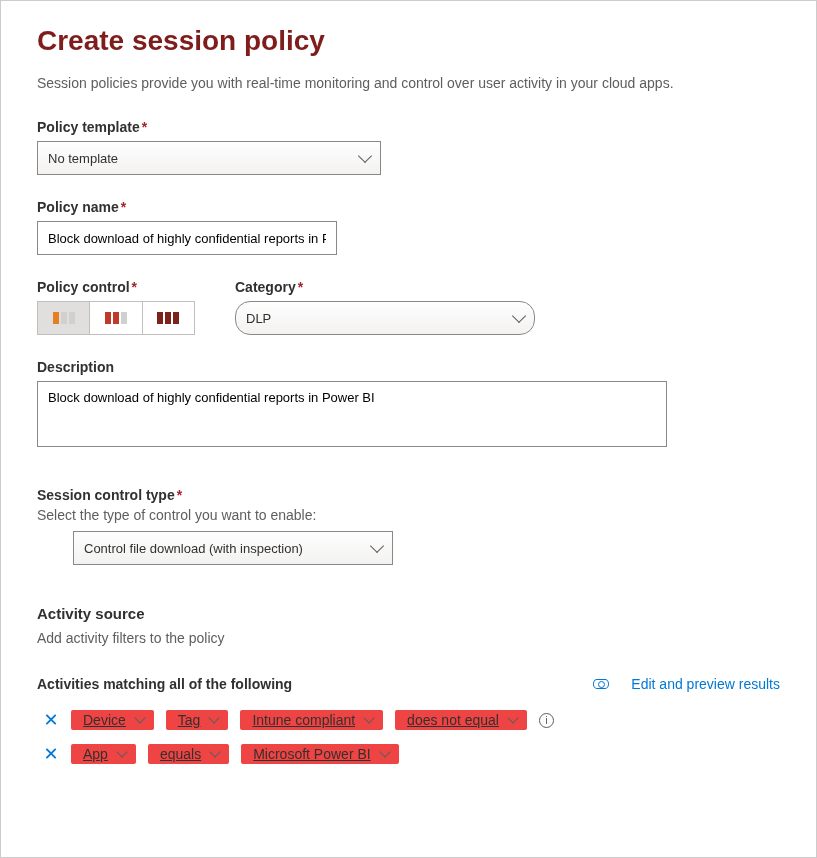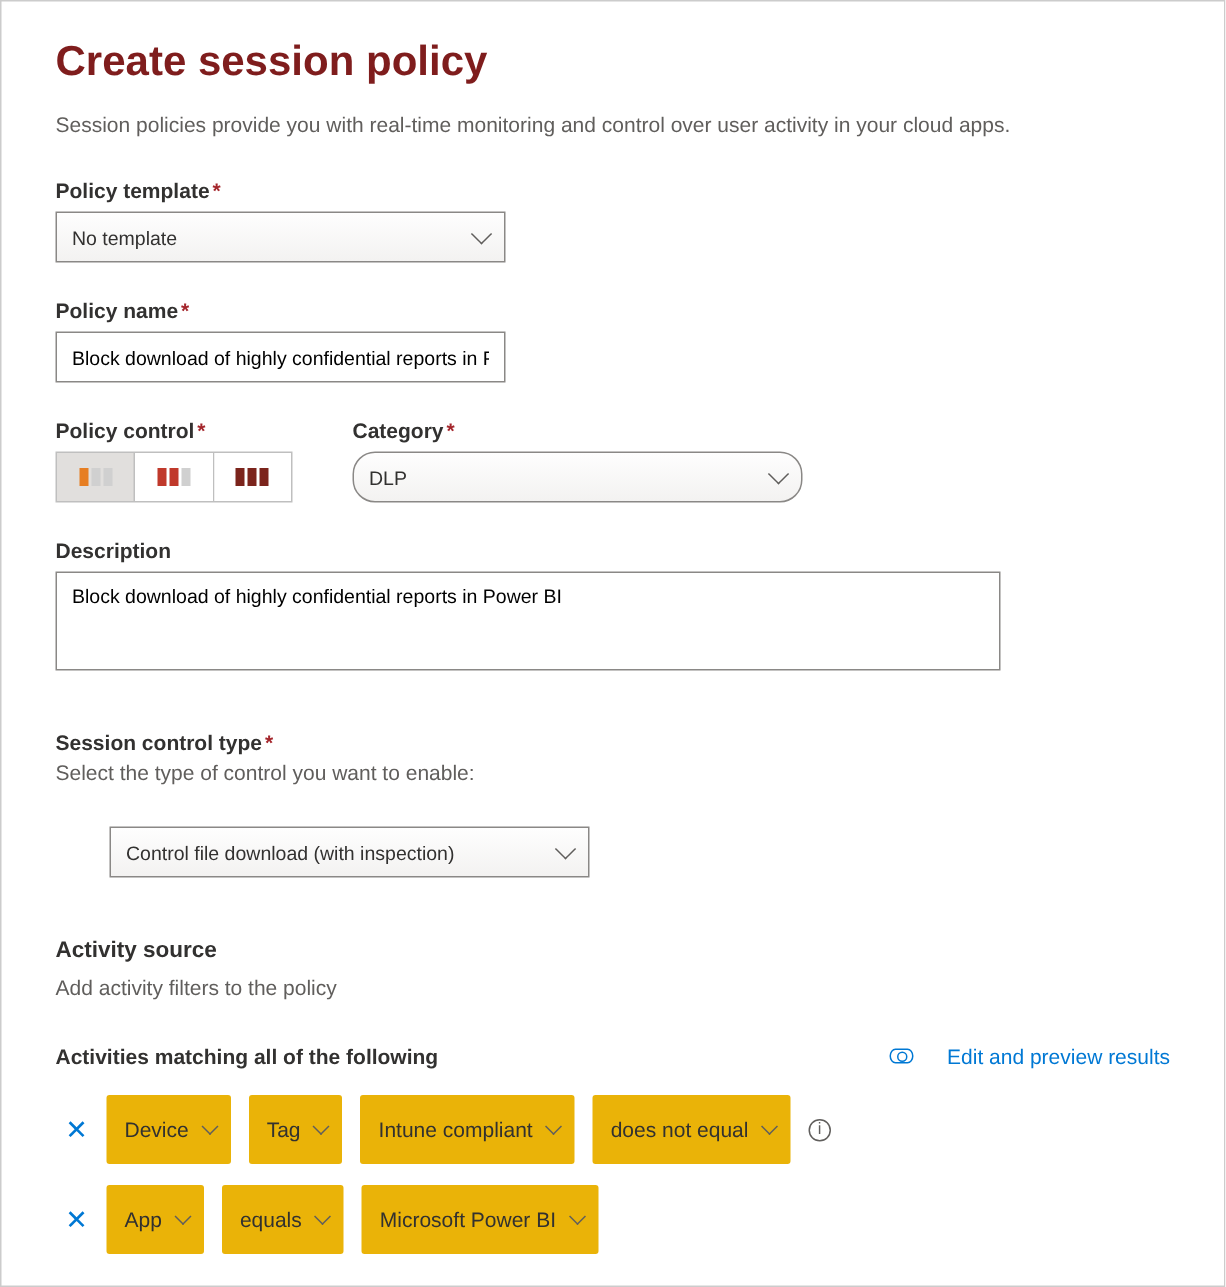--- a/index.html
+++ b/index.html
@@ -49,21 +49,21 @@
   .select {
     width: 300px;
     height: 34px;
     position: relative;
     display: flex;
     align-items: center;
     justify-content: space-between;
     background: linear-gradient(#fefefe, #f3f2f1);
     cursor: pointer;
   }
-  .select.wide1 { width: 300px; }
+  .select.wide1 { width: 344px; }
   .select.wide2 { width: 300px; border-radius: 15px; }
   .select.wide3 { width: 320px; margin-left: 36px; }
   .chevron {
     width: 10px; height: 10px;
     transform: translateY(-2px) rotate(45deg);
     border-right: 1.5px solid #605e5c;
     border-bottom: 1.5px solid #605e5c;
   }
   .textinput {
     width: 300px;
@@ -101,21 +101,21 @@
   .severity-item:last-child { border-right: none; }
   .severity-item.active { background: #e1dfdd; }
   .bar { width: 6px; height: 12px; background: #d0d0d0; }
   .low .bar:nth-child(1) { background: #e67e22; }
   .med .bar:nth-child(1), .med .bar:nth-child(2) { background: #c0392b; }
   .high .bar { background: #7b241c; }
   .helper {
     color: #605e5c;
     font-size: 14px;
     margin-top: -2px;
-    margin-bottom: 28px;
+    margin-bottom: 8px;
   }
   .section-title {
     font-size: 15px;
     font-weight: 600;
     margin: 40px 0 10px 0;
   }
   .filter-heading-row {
     display: flex;
     justify-content: space-between;
     align-items: center;
@@ -159,29 +159,30 @@
     width: 16px; height: 16px;
     color: #0078d4;
     cursor: pointer;
     display: flex;
     align-items: center;
     justify-content: center;
     font-size: 18px;
     line-height: 1;
   }
   .chip {
-    background: #eab308;
-    height: 46px;
+    background: #ef4444;
+    height: 20px;
     padding: 0 10px 0 12px;
     display: flex;
     align-items: center;
     gap: 10px;
     font-size: 14px;
     cursor: pointer;
     border-radius: 2px;
+    text-decoration: underline;
   }
   .chip .chev {
     width: 8px; height: 8px;
     transform: translateY(-2px) rotate(45deg);
     border-right: 1.2px solid #605e5c;
     border-bottom: 1.2px solid #605e5c;
   }
   .info-icon {
     width: 15px; height: 15px;
     border: 1.2px solid #605e5c;

